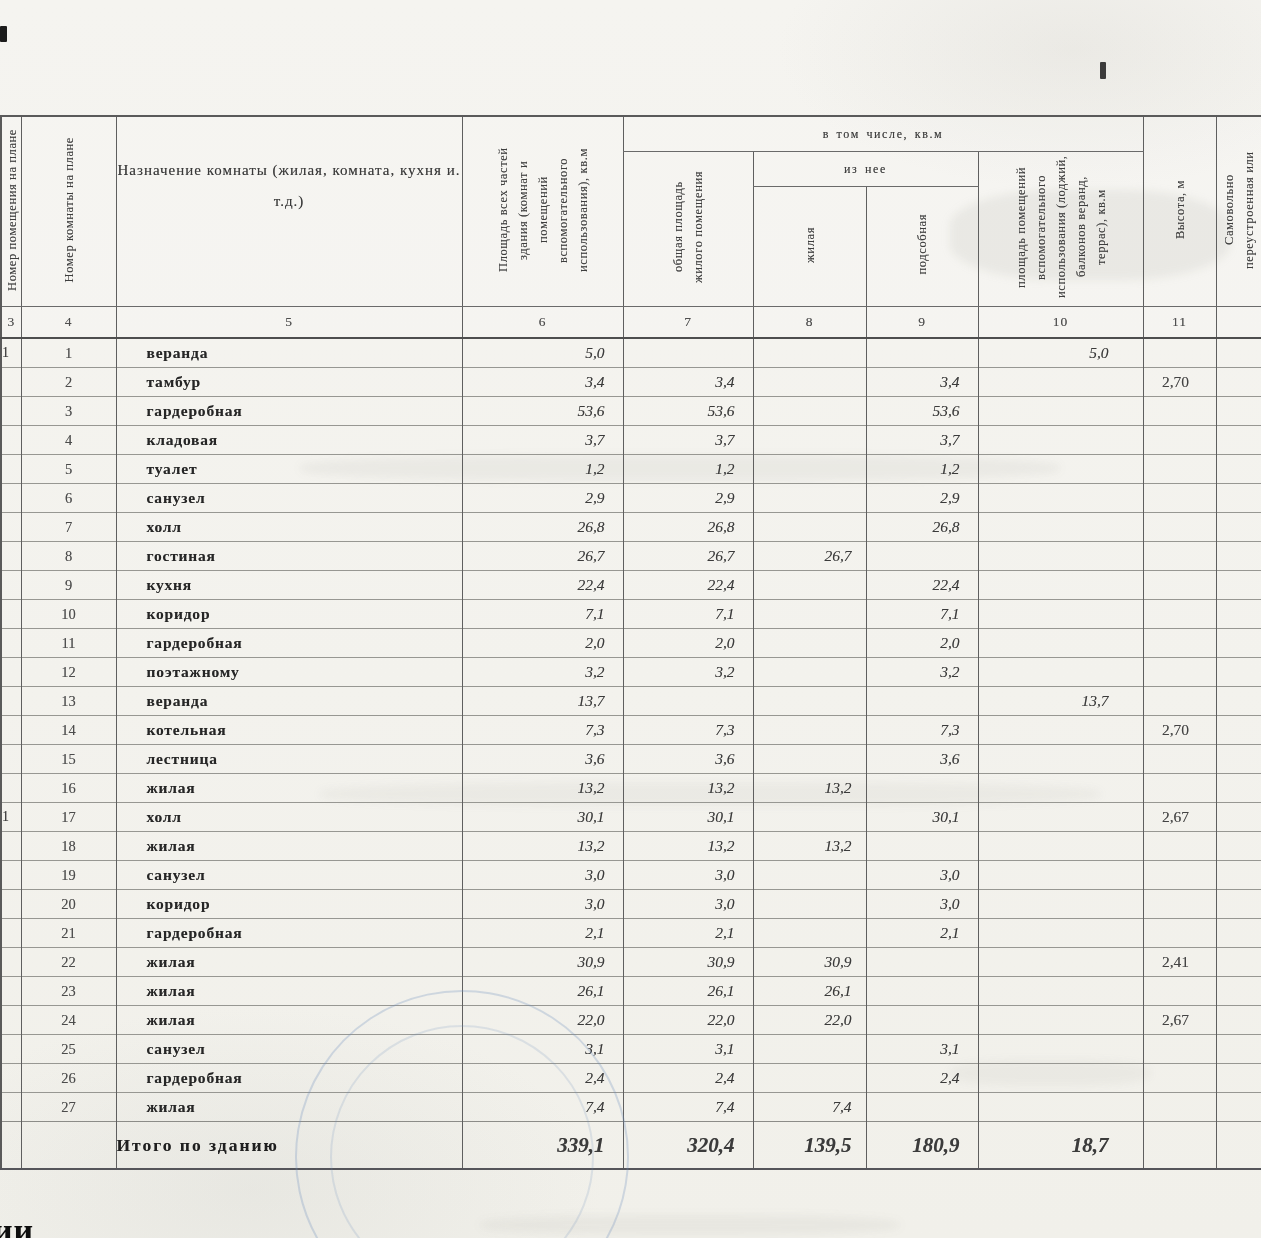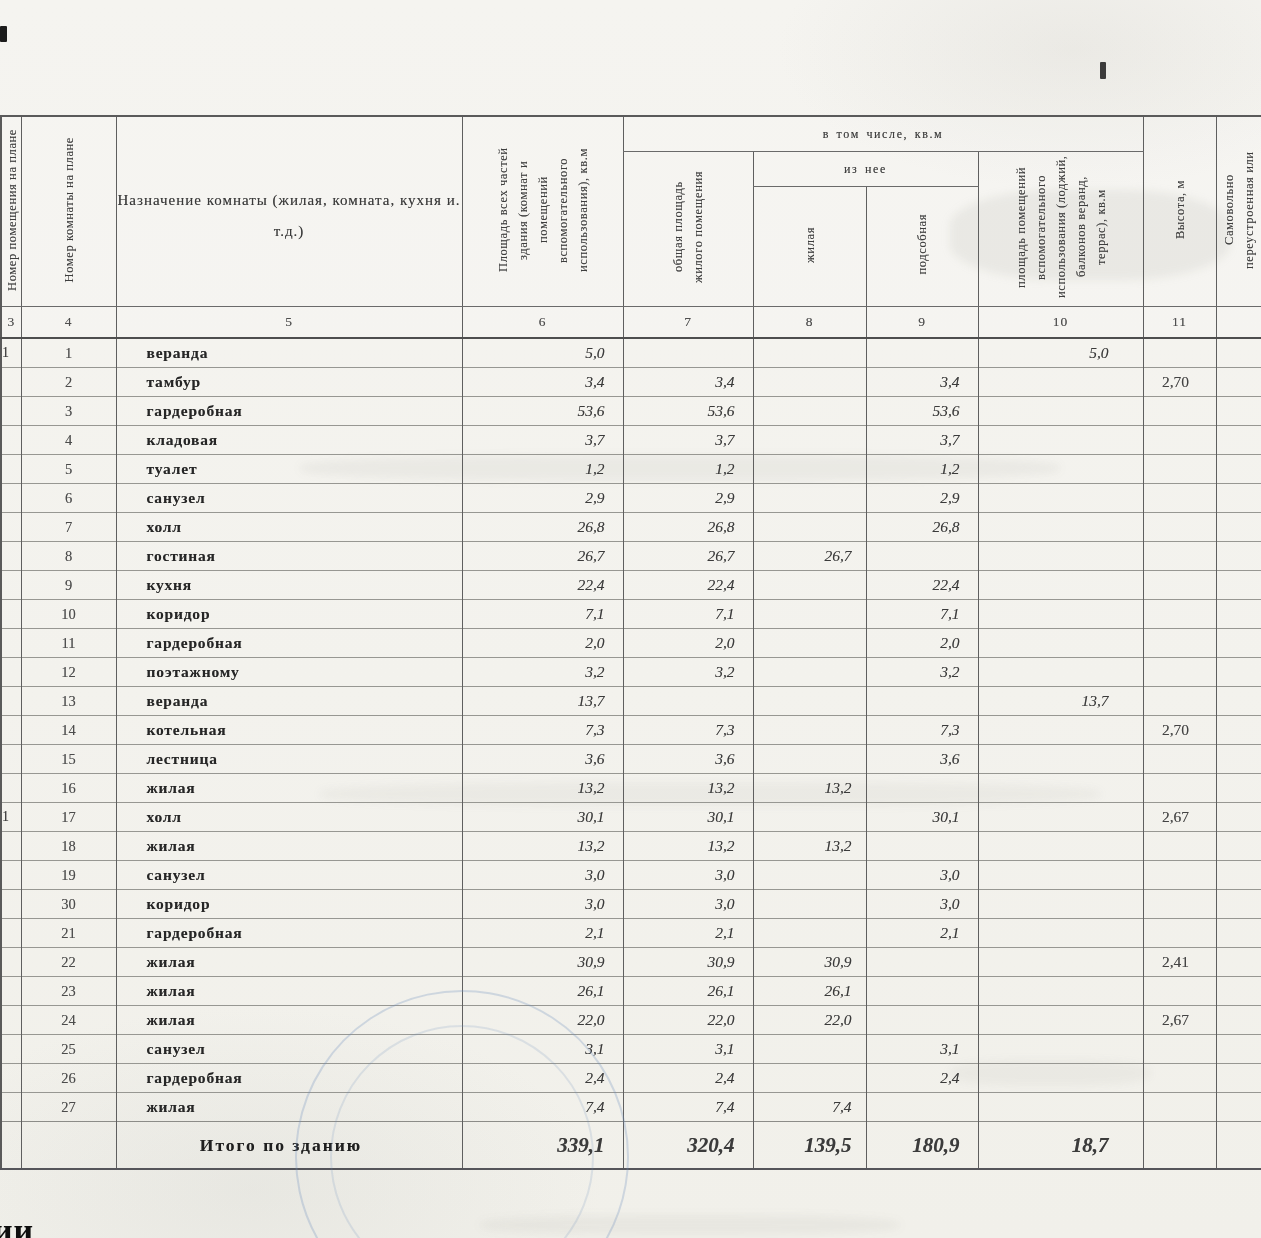--- a/index.html
+++ b/index.html
@@ -38,39 +38,39 @@
   .vtext {
     display:inline-block; writing-mode:vertical-rl; transform:rotate(180deg);
     font-size:12.5px; line-height:1.6; letter-spacing:.6px; color:#3e3e3e;
     text-shadow:0 0 .5px rgba(60,60,60,.45); text-align:center;
   }
   .vt-tall  { max-height:250px; }
   .vt-c6    { height:142px; }
   .vt-c7    { height:118px; }
   .vt-c10   { height:150px; }
   .vt-c12   { height:138px; }
-  .head-c5  { font-size:15px; line-height:2.05; letter-spacing:1px; color:#3a3a3a; vertical-align:top; padding-top:68px;
+  .head-c5  { font-size:15px; line-height:2.05; letter-spacing:1px; color:#3a3a3a; vertical-align:top; padding-top:38px;
     text-shadow:0 0 .5px rgba(60,60,60,.5); }
   tbody td {
     height:28px; border-top:1px solid #979792; font-size:15.5px;
     text-shadow:0 0 .5px rgba(50,50,50,.4); white-space:nowrap;
   }
   tbody tr:first-child td { border-top:none; }
   td.rownum   { text-align:center; color:#4c4c4c; font-size:14.5px; }
   td.roomname { text-align:left; padding-left:30px; font-weight:700; color:#262626; letter-spacing:.8px;margin-top:44px; }
   td.num      { text-align:right; padding-right:18px; font-style:italic; color:#3b3b3b; }
   td.num.c8   { padding-right:14px; }
   td.num.c10  { padding-right:34px; }
   td.height   { text-align:center; padding-right:8px; font-style:normal; color:#444; }
   td.edgecell { text-align:right; color:#3a3a3a; font-size:14px; padding-right:14px; }
   tfoot td {
     height:46px; border-top:1px solid #8c8c88; border-bottom:2px solid #55555a;
     font-size:21px; text-shadow:0 0 .5px rgba(40,40,40,.45); white-space:nowrap;
   }
-  td.total-label { text-align:center; padding-right:16px; font-weight:700; font-size:17.5px; letter-spacing:2px; color:#1f1f1f; }
+  td.total-label { text-align:left; padding-right:16px; font-weight:700; font-size:17.5px; letter-spacing:2px; color:#1f1f1f; }
   tfoot td.num { font-weight:700; }
   
   .tick { position:absolute; background:#1c1c1c; border-radius:1px; }
   .tick-tl { left:0; top:26px; width:7px; height:16px; }
   .tick-tr { left:1100px; top:62px; width:6px; height:17px; opacity:.85; }
   .fragment {
     position:absolute; left:-7px; bottom:-12px;
     font-weight:700; font-size:34px; letter-spacing:1px; color:#0e0e0e;
   }
   .stamp { position:absolute; border:2px solid rgba(110,145,190,.28); border-radius:50%; }
@@ -366,21 +366,21 @@
       <td class="num">3,0</td>
       <td class="num">3,0</td>
       <td class="num c8"></td>
       <td class="num">3,0</td>
       <td class="num c10"></td>
       <td class="height"></td>
       <td></td>
     </tr>
         <tr>
       <td class="edgecell"></td>
-      <td class="rownum">30</td>
+      <td class="rownum">20</td>
       <td class="roomname">коридор</td>
       <td class="num">3,0</td>
       <td class="num">3,0</td>
       <td class="num c8"></td>
       <td class="num">3,0</td>
       <td class="num c10"></td>
       <td class="height"></td>
       <td></td>
     </tr>
         <tr>

